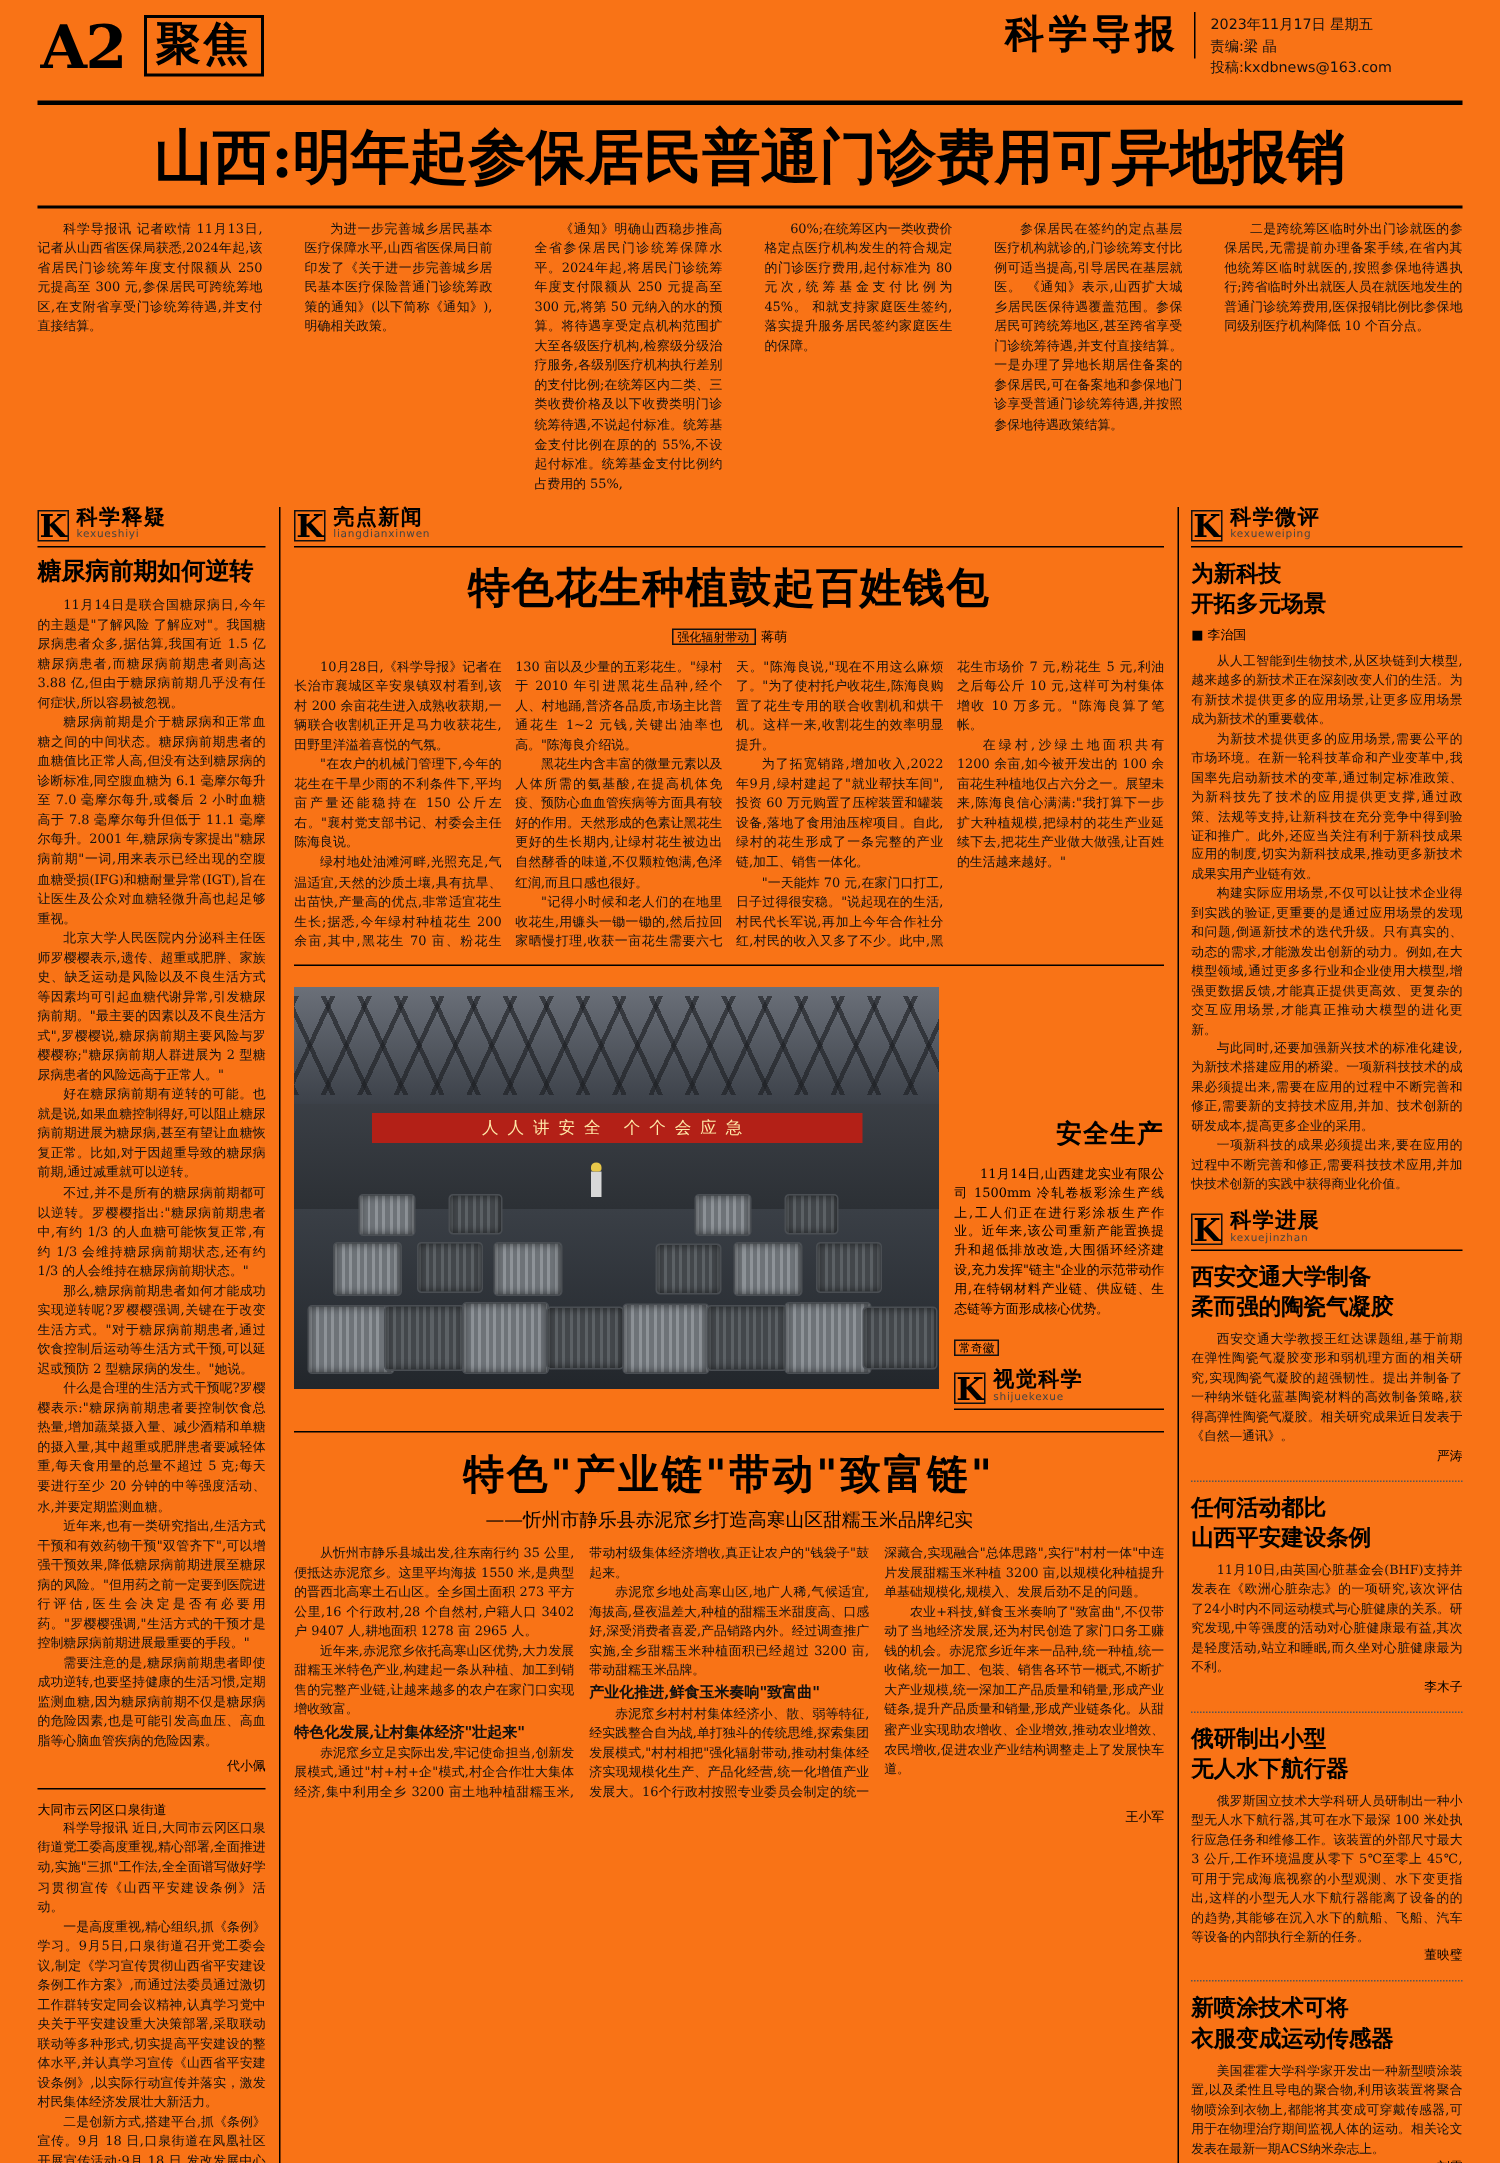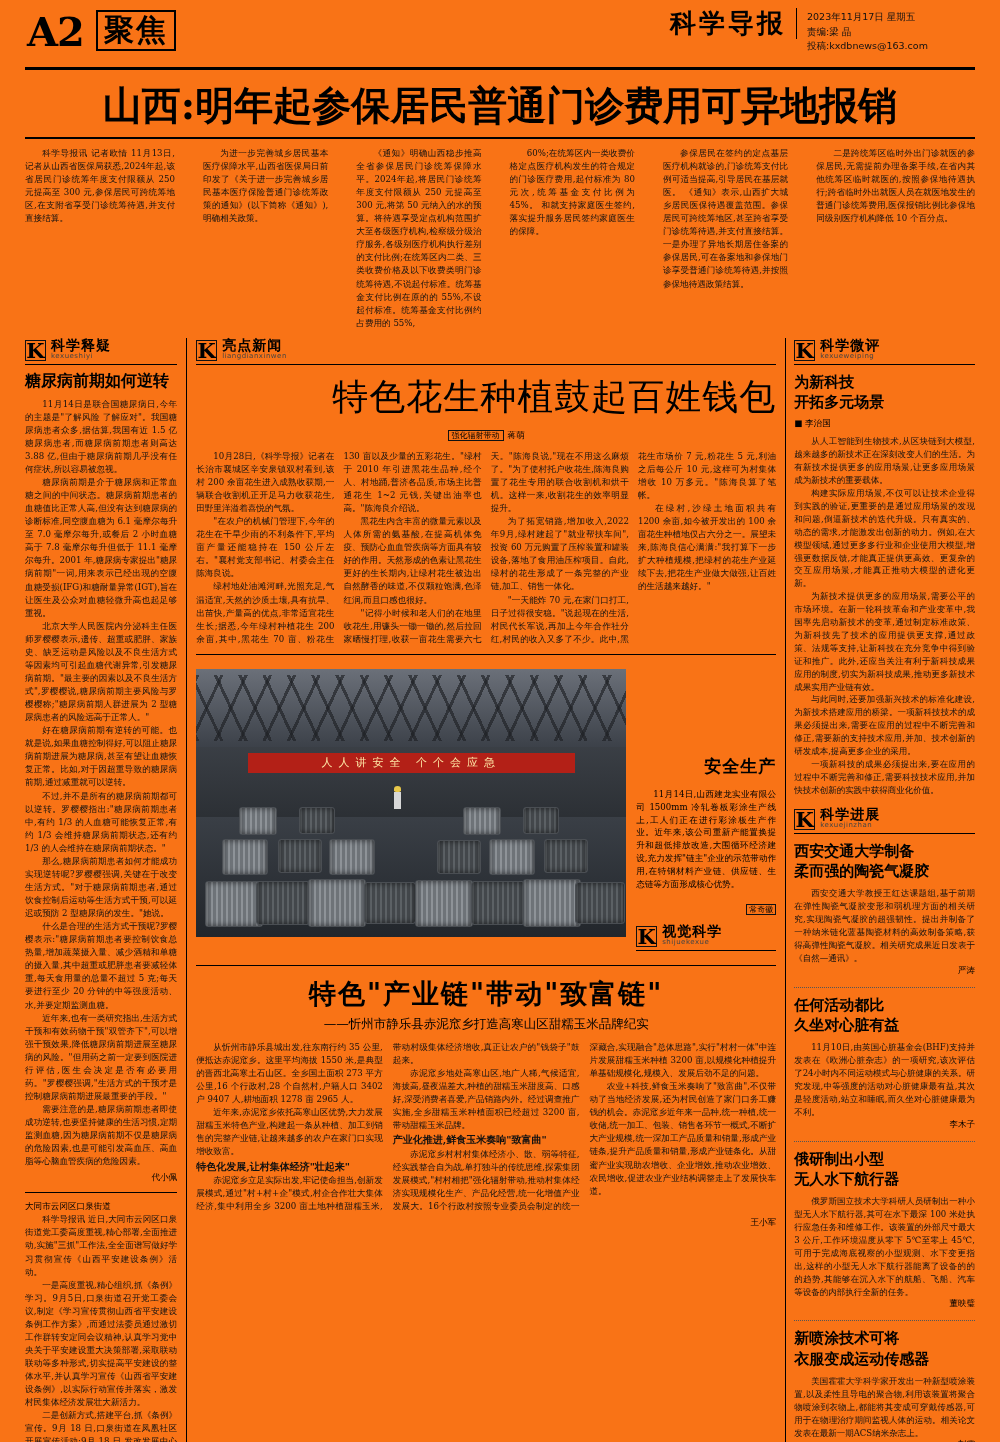--- a/index.html
+++ b/index.html
@@ -114,23 +114,23 @@
   
   .h2 {
     font-family: "DejaVu Serif", "Liberation Serif", serif;
     font-weight: 700;
     font-size: 16px;
     line-height: 1.3;
     margin: 6px 0 6px 0;
   }
   .h-big {
     font-family: "DejaVu Serif", "Liberation Serif", serif;
-    font-weight: 400;
-    font-size: 36px;
-    text-align: right;
+    font-weight: 700;
+    font-size: 28px;
+    text-align: center;
     letter-spacing: 1px;
     margin: 8px 0 8px 0;
   }
   .h-big2 {
     font-family: "DejaVu Serif", "Liberation Serif", serif;
     font-weight: 700;
     font-size: 27px;
     text-align: center;
     letter-spacing: 2px;
     margin: 10px 0 4px 0;
@@ -373,21 +373,21 @@
               <div class="coil dark" style="left:24%;  bottom:95px; width:36px; height:27px;"></div>
               <div class="coil" style="left:62%;  bottom:94px; width:38px; height:28px;"></div>
               <div class="coil dark" style="left:76%;  bottom:95px; width:36px; height:27px;"></div>
             </div>
             <div class="worker"></div>
           </div>
         </div>
         <div class="right-of-photo">
           <div class="cap-label" style="text-align:right; margin:92px 0 10px 0;">安全生产</div>
           <div class="photo-caption">11月14日,山西建龙实业有限公司 1500mm 冷轧卷板彩涂生产线上,工人们正在进行彩涂板生产作业。近年来,该公司重新产能置换提升和超低排放改造,大围循环经济建设,充力发挥"链主"企业的示范带动作用,在特钢材料产业链、供应链、生态链等方面形成核心优势。</div>
-          <div style="text-align:right; margin-top:6px;">
+          <div style="margin-top:6px;">
             <span class="qi">常奇徽</span>
           </div>
           <div class="khead" style="margin-top:8px; border-bottom:1px solid #000;">
             <div class="kmark">K</div>
             <div class="ktext">
               <div class="cn">视觉科学</div>
               <div class="py">shijuekexue</div>
             </div>
           </div>
         </div>
@@ -420,22 +420,22 @@
           <div class="py">kexueweiping</div>
         </div>
       </div>
 
       <div class="right-art">
         <div class="h3" style="white-space:pre-line;">为新科技
 开拓多元场景</div>
         <div class="kx-sub">■ 李治国</div>
         <div class="txt">
           <p>从人工智能到生物技术,从区块链到大模型,越来越多的新技术正在深刻改变人们的生活。为有新技术提供更多的应用场景,让更多应用场景成为新技术的重要载体。</p>
+          <p>为新技术提供更多的应用场景,需要公平的市场环境。在新一轮科技革命和产业变革中,我国率先启动新技术的变革,通过制定标准政策、为新科技先了技术的应用提供更支撑,通过政策、法规等支持,让新科技在充分竞争中得到验证和推广。此外,还应当关注有利于新科技成果应用的制度,切实为新科技成果,推动更多新技术成果实用产业链有效。</p>
           <p>构建实际应用场景,不仅可以让技术企业得到实践的验证,更重要的是通过应用场景的发现和问题,倒逼新技术的迭代升级。只有真实的、动态的需求,才能激发出创新的动力。例如,在大模型领域,通过更多多行业和企业使用大模型,增强更数据反馈,才能真正提供更高效、更复杂的交互应用场景,才能真正推动大模型的进化更新。</p>
-          <p>为新技术提供更多的应用场景,需要公平的市场环境。在新一轮科技革命和产业变革中,我国率先启动新技术的变革,通过制定标准政策、为新科技先了技术的应用提供更支撑,通过政策、法规等支持,让新科技在充分竞争中得到验证和推广。此外,还应当关注有利于新科技成果应用的制度,切实为新科技成果,推动更多新技术成果实用产业链有效。</p>
           <p>与此同时,还要加强新兴技术的标准化建设,为新技术搭建应用的桥梁。一项新科技技术的成果必须提出来,需要在应用的过程中不断完善和修正,需要新的支持技术应用,并加、技术创新的研发成本,提高更多企业的采用。</p>
           <p>一项新科技的成果必须提出来,要在应用的过程中不断完善和修正,需要科技技术应用,并加快技术创新的实践中获得商业化价值。</p>
         </div>
       </div>
 
       <div class="khead" style="margin-top:10px;">
         <div class="kmark">K</div>
         <div class="ktext">
           <div class="cn">科学进展</div>
           <div class="py">kexuejinzhan</div>
@@ -448,21 +448,21 @@
         <div class="txt">
           <p>西安交通大学教授王红达课题组,基于前期在弹性陶瓷气凝胶变形和弱机理方面的相关研究,实现陶瓷气凝胶的超强韧性。提出并制备了一种纳米链化蓝基陶瓷材料的高效制备策略,获得高弹性陶瓷气凝胶。相关研究成果近日发表于《自然—通讯》。</p>
         </div>
         <div class="small-sign">严涛</div>
       </div>
 
       <div class="dotline"></div>
 
       <div class="right-art">
         <div class="h3" style="white-space:pre-line;">任何活动都比
-久坐对心脏有益</div>
+山西平安建设条例</div>
         <div class="txt">
           <p>11月10日,由英国心脏基金会(BHF)支持并发表在《欧洲心脏杂志》的一项研究,该次评估了24小时内不同运动模式与心脏健康的关系。研究发现,中等强度的活动对心脏健康最有益,其次是轻度活动,站立和睡眠,而久坐对心脏健康最为不利。</p>
         </div>
         <div class="small-sign">李木子</div>
       </div>
 
       <div class="dotline"></div>
 
       <div class="right-art">
         <div class="h3" style="white-space:pre-line;">俄研制出小型

